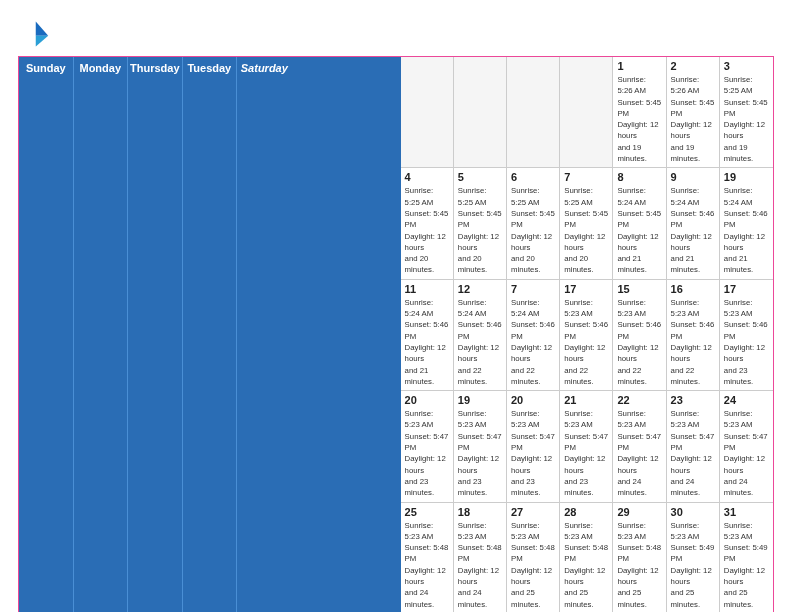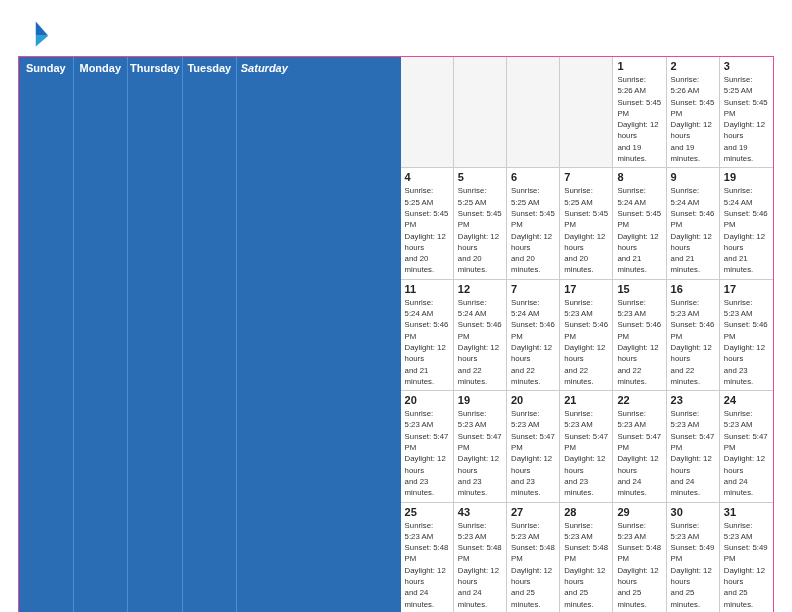--- a/index.html
+++ b/index.html
@@ -326,21 +326,21 @@
         </div>
         <div class="cal-week">
           <div class="cal-cell">
             <div class="day-num">25</div>
             <div class="day-info" style="white-space: pre-line;">Sunrise: 5:23 AM
 Sunset: 5:48 PM
 Daylight: 12 hours
 and 24 minutes.</div>
           </div>
           <div class="cal-cell">
-            <div class="day-num">43</div>
+            <div class="day-num">18</div>
             <div class="day-info" style="white-space: pre-line;">Sunrise: 5:23 AM
 Sunset: 5:48 PM
 Daylight: 12 hours
 and 24 minutes.</div>
           </div>
           <div class="cal-cell">
             <div class="day-num">27</div>
             <div class="day-info" style="white-space: pre-line;">Sunrise: 5:23 AM
 Sunset: 5:48 PM
 Daylight: 12 hours

